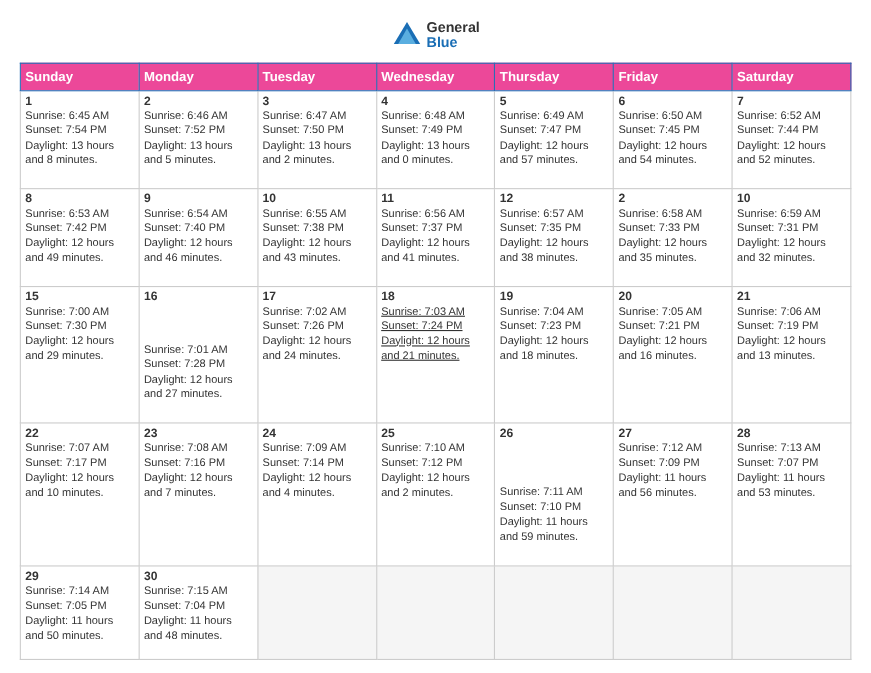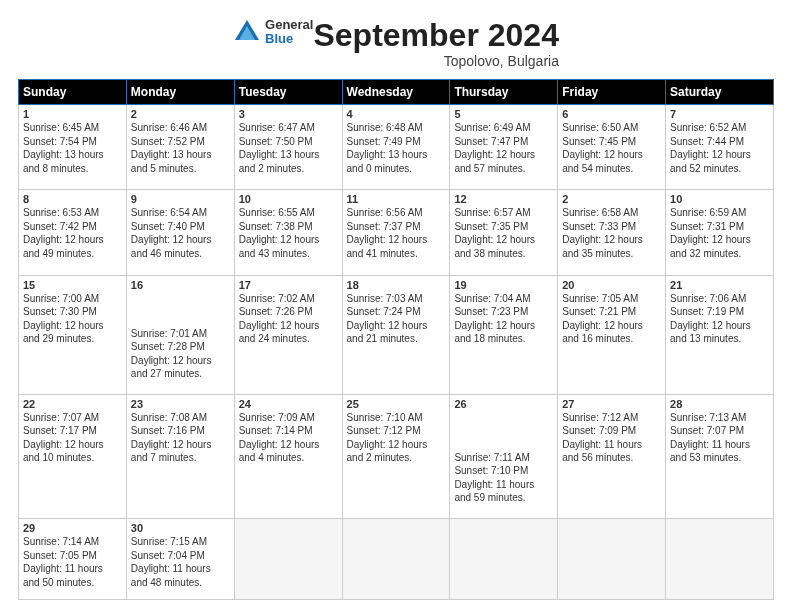--- a/index.html
+++ b/index.html
@@ -54,21 +54,21 @@
       font-size: 14px;
       color: #444;
     }
     .calendar-table {
       width: 100%;
       border-collapse: collapse;
       flex: 1;
       table-layout: fixed;
     }
     .calendar-table thead tr th {
-      background-color: #000000;
+      background-color: #ec4899;
       color: #fff;
       font-size: 12px;
       font-weight: bold;
       padding: 5px 4px;
       text-align: left;
       border: 1px solid #2a6db5;
     }
     .calendar-table tbody tr td {
       vertical-align: top;
       border: 1px solid #ccc;
@@ -103,24 +103,20 @@
     <div class="logo">
       <svg class="logo-icon" viewBox="0 0 28 28">
         <polygon points="14,2 26,22 2,22" fill="#1a6eb5"></polygon>
         <polygon points="14,8 22,22 6,22" fill="#5aaee0"></polygon>
       </svg>
       <div class="logo-text">
         <span class="general">General</span>
         <span class="blue">Blue</span>
       </div>
     </div>
-    <div class="title-block">
-      <div class="month-title">September 2024</div>
-      <div class="location">Topolovo, Bulgaria</div>
-    </div>
   </div>
 
   <table class="calendar-table">
     <thead>
       <tr>
       <th>Sunday</th>
           <th>Monday</th>
           <th>Tuesday</th>
           <th>Wednesday</th>
           <th>Thursday</th>
@@ -248,21 +244,21 @@
           </td>
           <td>
             <span class="day-num">17</span>
             <div class="day-info" style="white-space: pre-line;">Sunrise: 7:02 AM
 Sunset: 7:26 PM
 Daylight: 12 hours
 and 24 minutes.</div>
           </td>
           <td>
             <span class="day-num">18</span>
-            <div class="day-info" style="white-space: pre-line;">Sunrise: 7:03 AM
+            <div class="day-info" style="white-space: pre-line; text-decoration: underline;">Sunrise: 7:03 AM
 Sunset: 7:24 PM
 Daylight: 12 hours
 and 21 minutes.</div>
           </td>
           <td>
             <span class="day-num">19</span>
             <div class="day-info" style="white-space: pre-line;">Sunrise: 7:04 AM
 Sunset: 7:23 PM
 Daylight: 12 hours
 and 18 minutes.</div>

